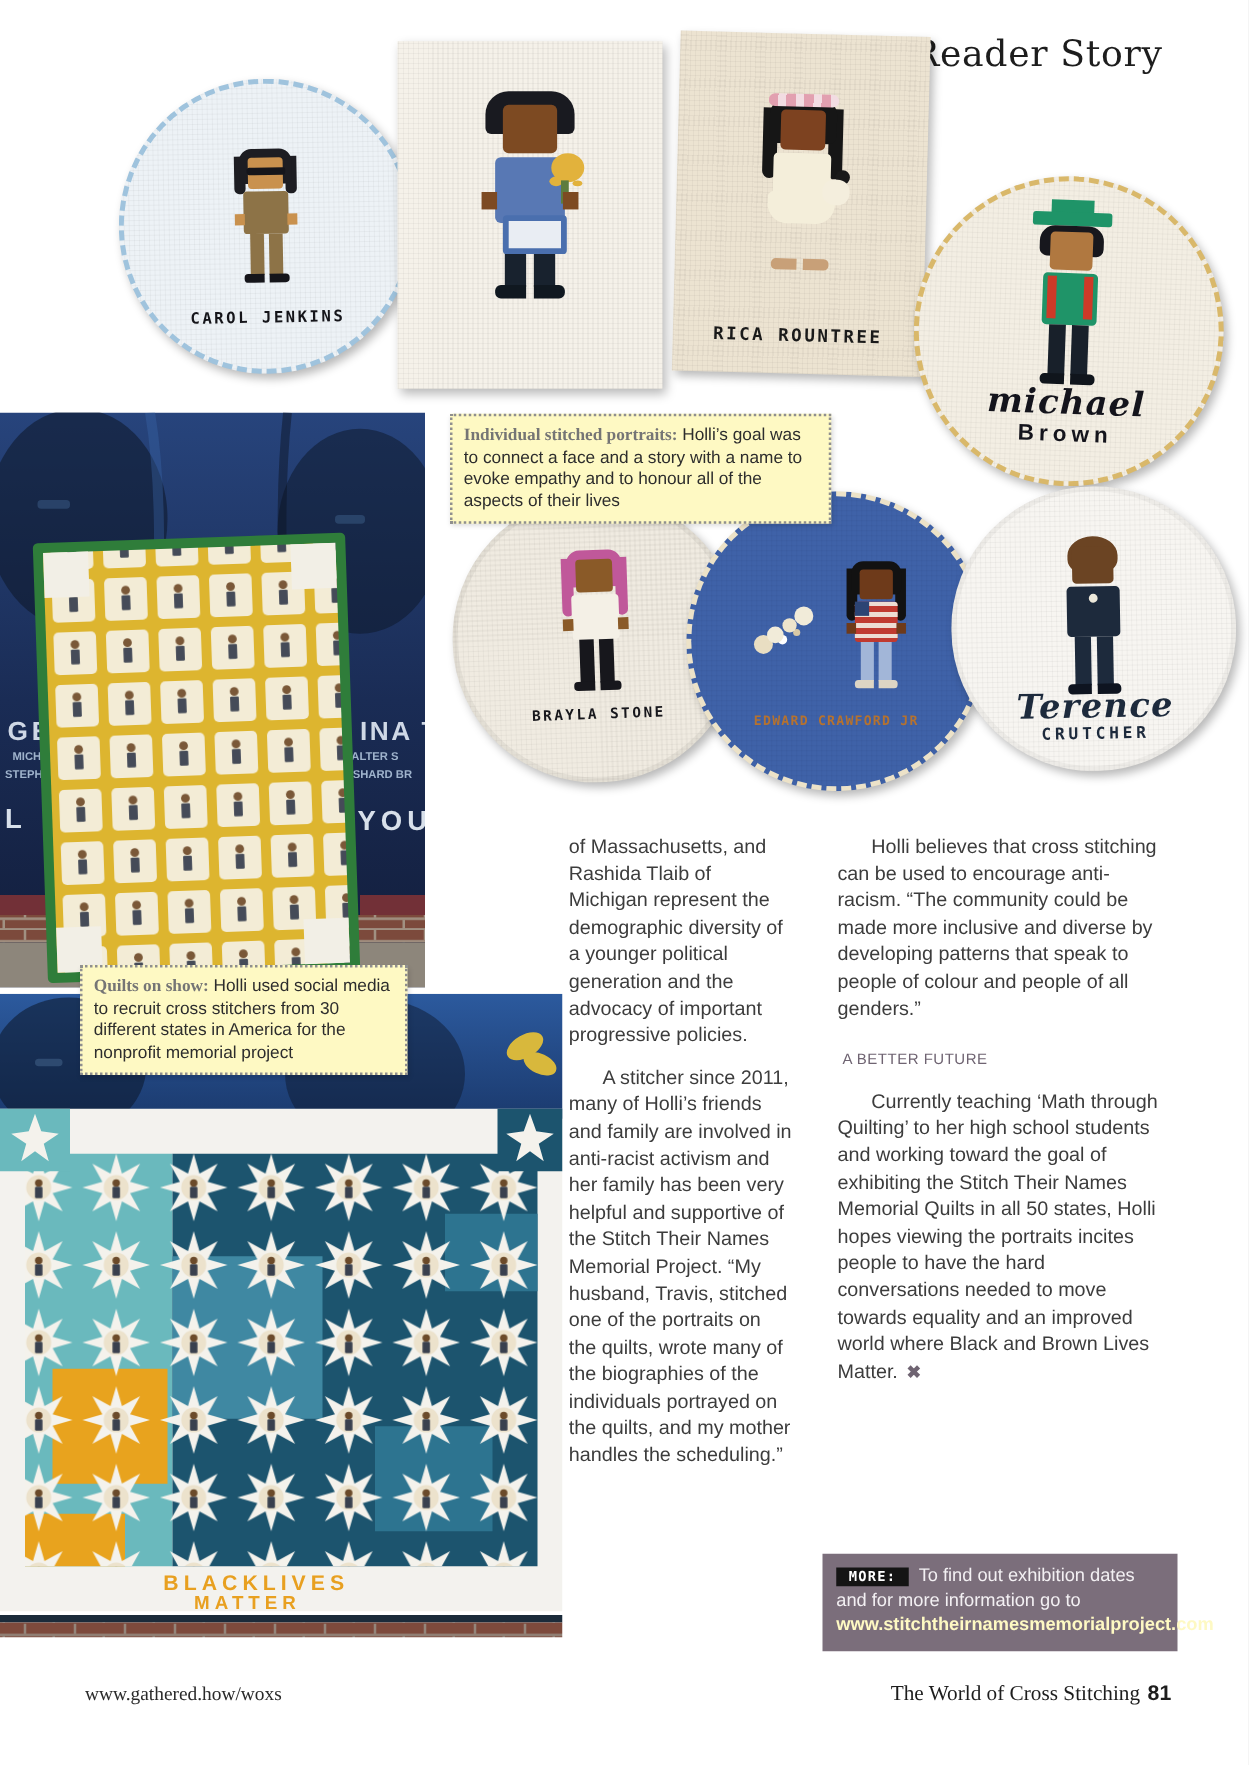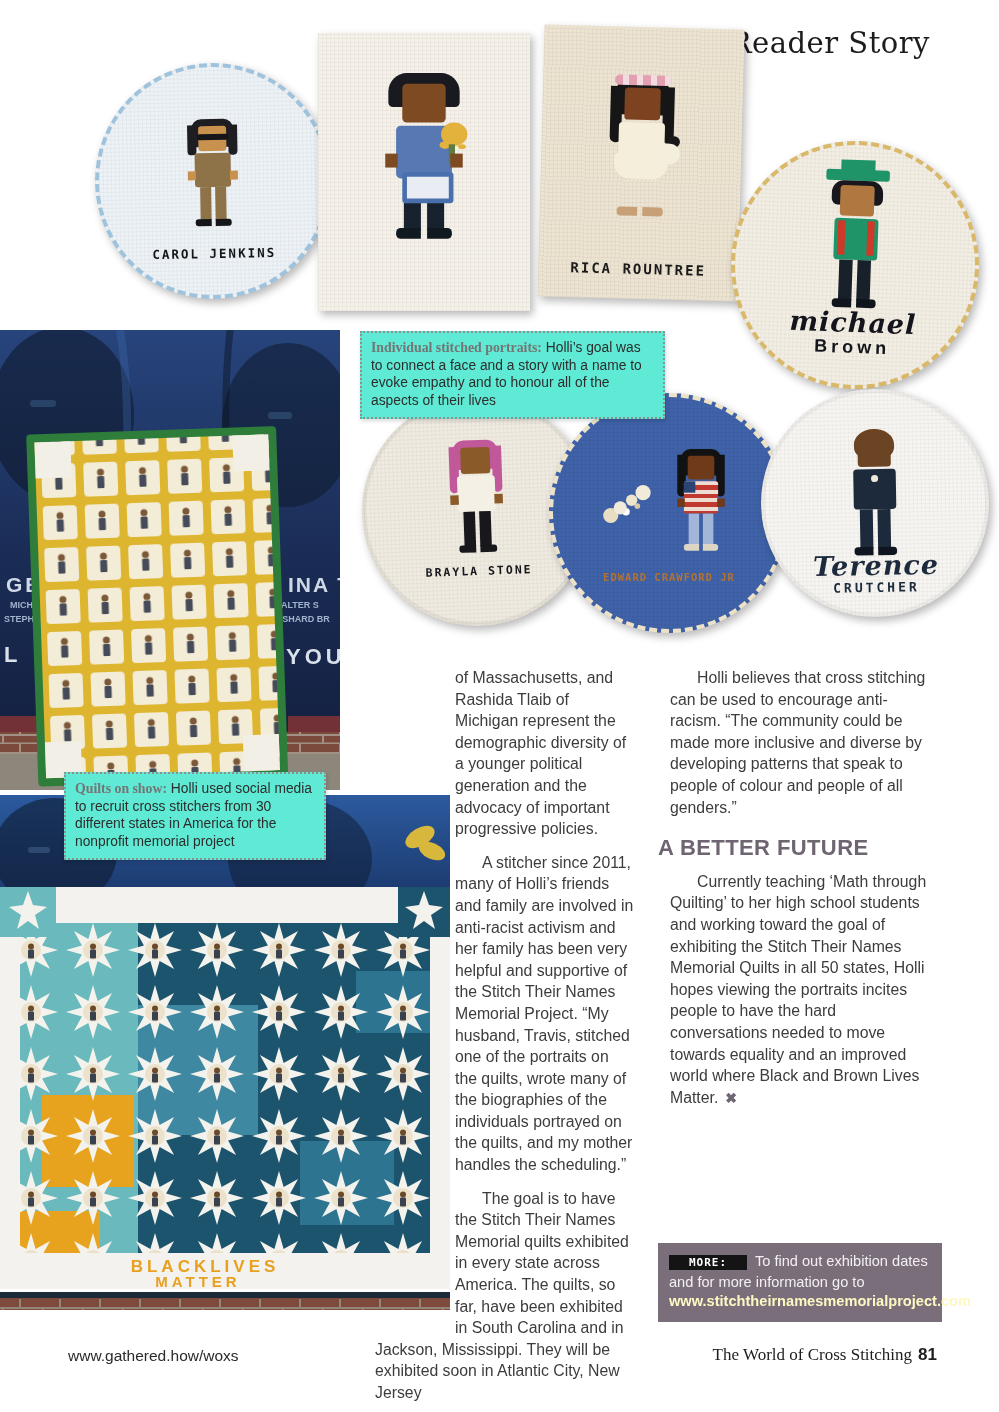--- a/index.html
+++ b/index.html
@@ -2,53 +2,53 @@
 <html><head>
 <meta charset="utf-8">
 <style>
   html,body{margin:0;padding:0;background:#e8e8e8;}
   #page{position:relative;width:999px;height:1412px;background:#ffffff;overflow:hidden;
         font-family:"Liberation Sans",sans-serif;color:#3c3c3c;}
 
   
   .reader-story{position:absolute;top:26px;right:69px;font-family:"DejaVu Serif",serif;
         font-size:29px;color:#1d1d1d;letter-spacing:.5px;}
-  .footer-left{position:absolute;left:68px;top:1347px;font-size:15.5px;color:#2a2a2a;}
+  .footer-left{position:absolute;left:68px;top:1347px;font-size:15.5px;color:#2a2a2a;font-family:Liberation Serif, serif;}
   .footer-right{position:absolute;right:62px;top:1345px;font-family:"Liberation Serif",serif;
         font-size:17px;color:#1d1d1d;}
   .footer-right b{font-family:"Liberation Sans",sans-serif;font-size:17px;margin-left:6px;}
 
   
   .photo{position:absolute;display:block;}
   #photo1{left:0;top:330px;width:340px;height:460px;}
   #photo2{left:0;top:795px;width:450px;height:515px;}
 
   
-  .capbox{position:absolute;background:#5eead4;border:2px dotted #8f8f8f;
+  .capbox{position:absolute;background:#fef9c3;border:2px dotted #8f8f8f;
         padding:6px 9px 8px 9px;font-size:13.8px;line-height:17.6px;color:#2d2d2d;
         box-shadow:1px 2px 4px rgba(0,0,0,.15);}
   .capbox .lead{font-family:"Liberation Serif",serif;font-weight:bold;}
   #cap1{left:360px;top:331px;width:283px;}
   #cap2{left:64px;top:772px;width:240px;}
 
   
   .col{position:absolute;font-size:15.8px;line-height:21.6px;color:#3c3c3c;}
   #col-left{left:363px;top:655px;width:284px;}
   #col-right{left:658px;top:655px;width:286px;}
   .col p{margin:12px;}
   .col p.ind{text-indent:27px;}
   .photo-intrusion{float:left;width:92px;height:545px;margin-top:138px;}
-  .sec-head{font-weight:bold;font-size:22px;letter-spacing:.4px;margin:19px 0 5px 0;}
+  .sec-head{font-weight:normal;font-size:12px;letter-spacing:.4px;margin:19px 0 5px 16px;}
   .end-mark{font-size:14px;font-weight:bold;margin-left:7px;}
 
   
   #morebox{position:absolute;left:658px;top:1243px;width:284px;box-sizing:border-box;
         padding:9px 11px 10px 11px;color:#f3f0f3;font-size:14.6px;line-height:19.5px;}
   #morebox .more-label{background:#141414;color:#fff;font-family:"DejaVu Sans Mono",monospace;
-        font-size:11px;font-weight:bold;letter-spacing:1px;padding:1px 20px;margin-right:4px;}
+        font-size:11px;font-weight:bold;letter-spacing:1px;padding:1px 10px;margin-right:4px;}
   #morebox b{color:#fef9c3;}
 
   
   .portrait{position:absolute;box-shadow:3px 4px 8px rgba(0,0,0,.28);
         background-image:repeating-linear-gradient(0deg,rgba(0,0,0,.035) 0 1px,transparent 1px 4px),
                          repeating-linear-gradient(90deg,rgba(0,0,0,.035) 0 1px,transparent 1px 4px);}
   .portrait.circle{border-radius:50%;border:4px dashed transparent;}
   #p-carol {left:95px;top:63px;width:228px;height:228px;transform:rotate(-1deg);}
   #p-flowers{left:318px;top:33px;width:212px;height:278px;}
   #p-rica  {left:541px;top:27px;width:200px;height:272px;transform:rotate(1.5deg);}
@@ -362,21 +362,20 @@
 
   <div id="cap2" class="capbox">
     <span class="lead" style="color: rgb(117, 117, 117);">Quilts on show:</span>
     <span>Holli used social media to recruit cross stitchers from 30 different states in America for the nonprofit memorial project</span>
   </div>
 
   <div id="col-left" class="col">
     <div class="photo-intrusion"></div>
     <p>of Massachusetts, and Rashida Tlaib of Michigan represent the demographic diversity of a younger political generation and the advocacy of important progressive policies.</p>
     <p class="ind">A stitcher since 2011, many of Holli’s friends and family are involved in anti-racist activism and her family has been very helpful and supportive of the Stitch Their Names Memorial Project. “My husband, Travis, stitched one of the portraits on the quilts, wrote many of the biographies of the individuals portrayed on the quilts, and my mother handles the scheduling.”</p>
-    <p class="ind">The goal is to have the Stitch Their Names Memorial quilts exhibited in every state across America. The quilts, so far, have been exhibited in South Carolina and in Jackson, Mississippi. They will be exhibited soon in Atlantic City, New Jersey</p>
   </div>
 
   <div id="col-right" class="col">
     <p class="ind">Holli believes that cross stitching can be used to encourage anti-racism. “The community could be made more inclusive and diverse by developing patterns that speak to people of colour and people of all genders.”</p>
     <div class="sec-head" style="color: rgb(111, 100, 114);">A BETTER FUTURE</div>
     <p class="ind"><span>Currently teaching ‘Math through Quilting’ to her high school students and working toward the goal of exhibiting the Stitch Their Names Memorial Quilts in all 50 states, Holli hopes viewing the portraits incites people to have the hard conversations needed to move towards equality and an improved world where Black and Brown Lives Matter.</span><span class="end-mark" style="color: rgb(111, 100, 114);">✖</span></p>
   </div>
 
   <div id="morebox" style="background-color: rgb(123, 110, 123);">
     <span class="more-label">MORE:</span>

